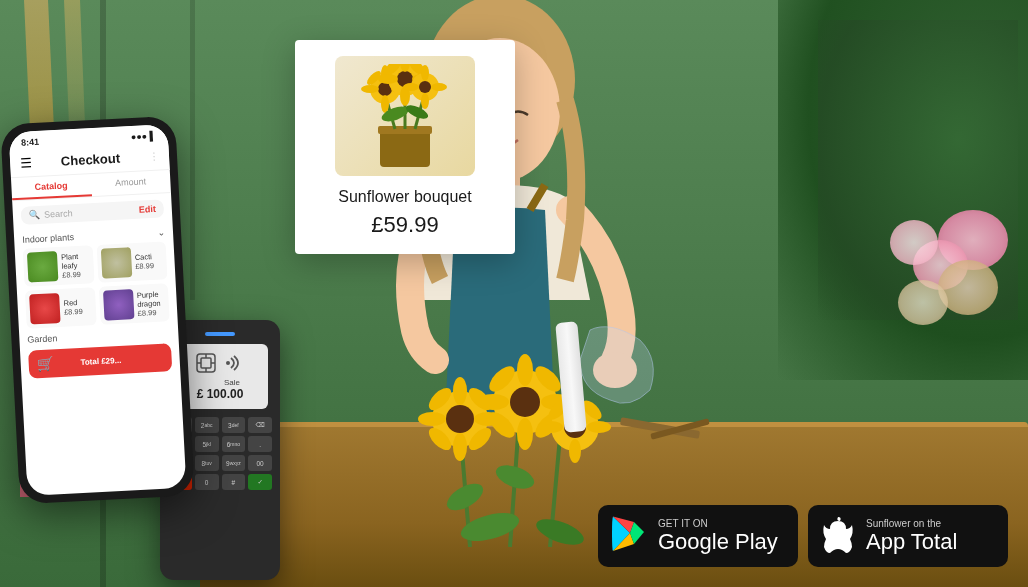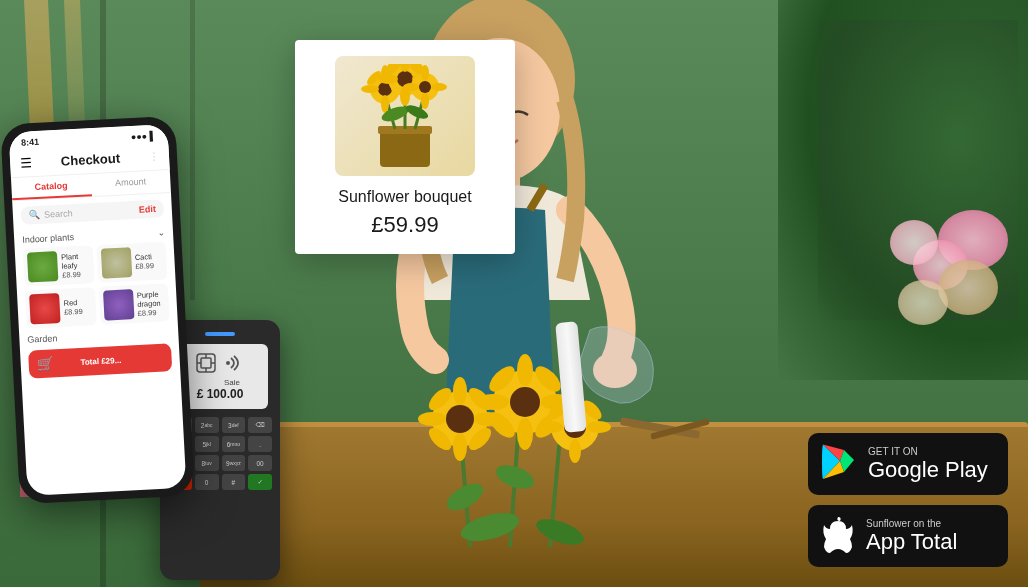--- a/index.html
+++ b/index.html
@@ -275,21 +275,21 @@
 
     .reader-key.red { background: #cc2200; }
     .reader-key.green { background: #227722; }
 
     
     .app-badges {
       position: absolute;
       bottom: 20px;
       right: 20px;
       display: flex;
-      flex-direction: column;
+      flex-direction: row;
       gap: 10px;
       z-index: 40;
     }
 
     .badge {
       background: #111;
       border-radius: 10px;
       width: 200px;
       height: 62px;
       display: flex;

